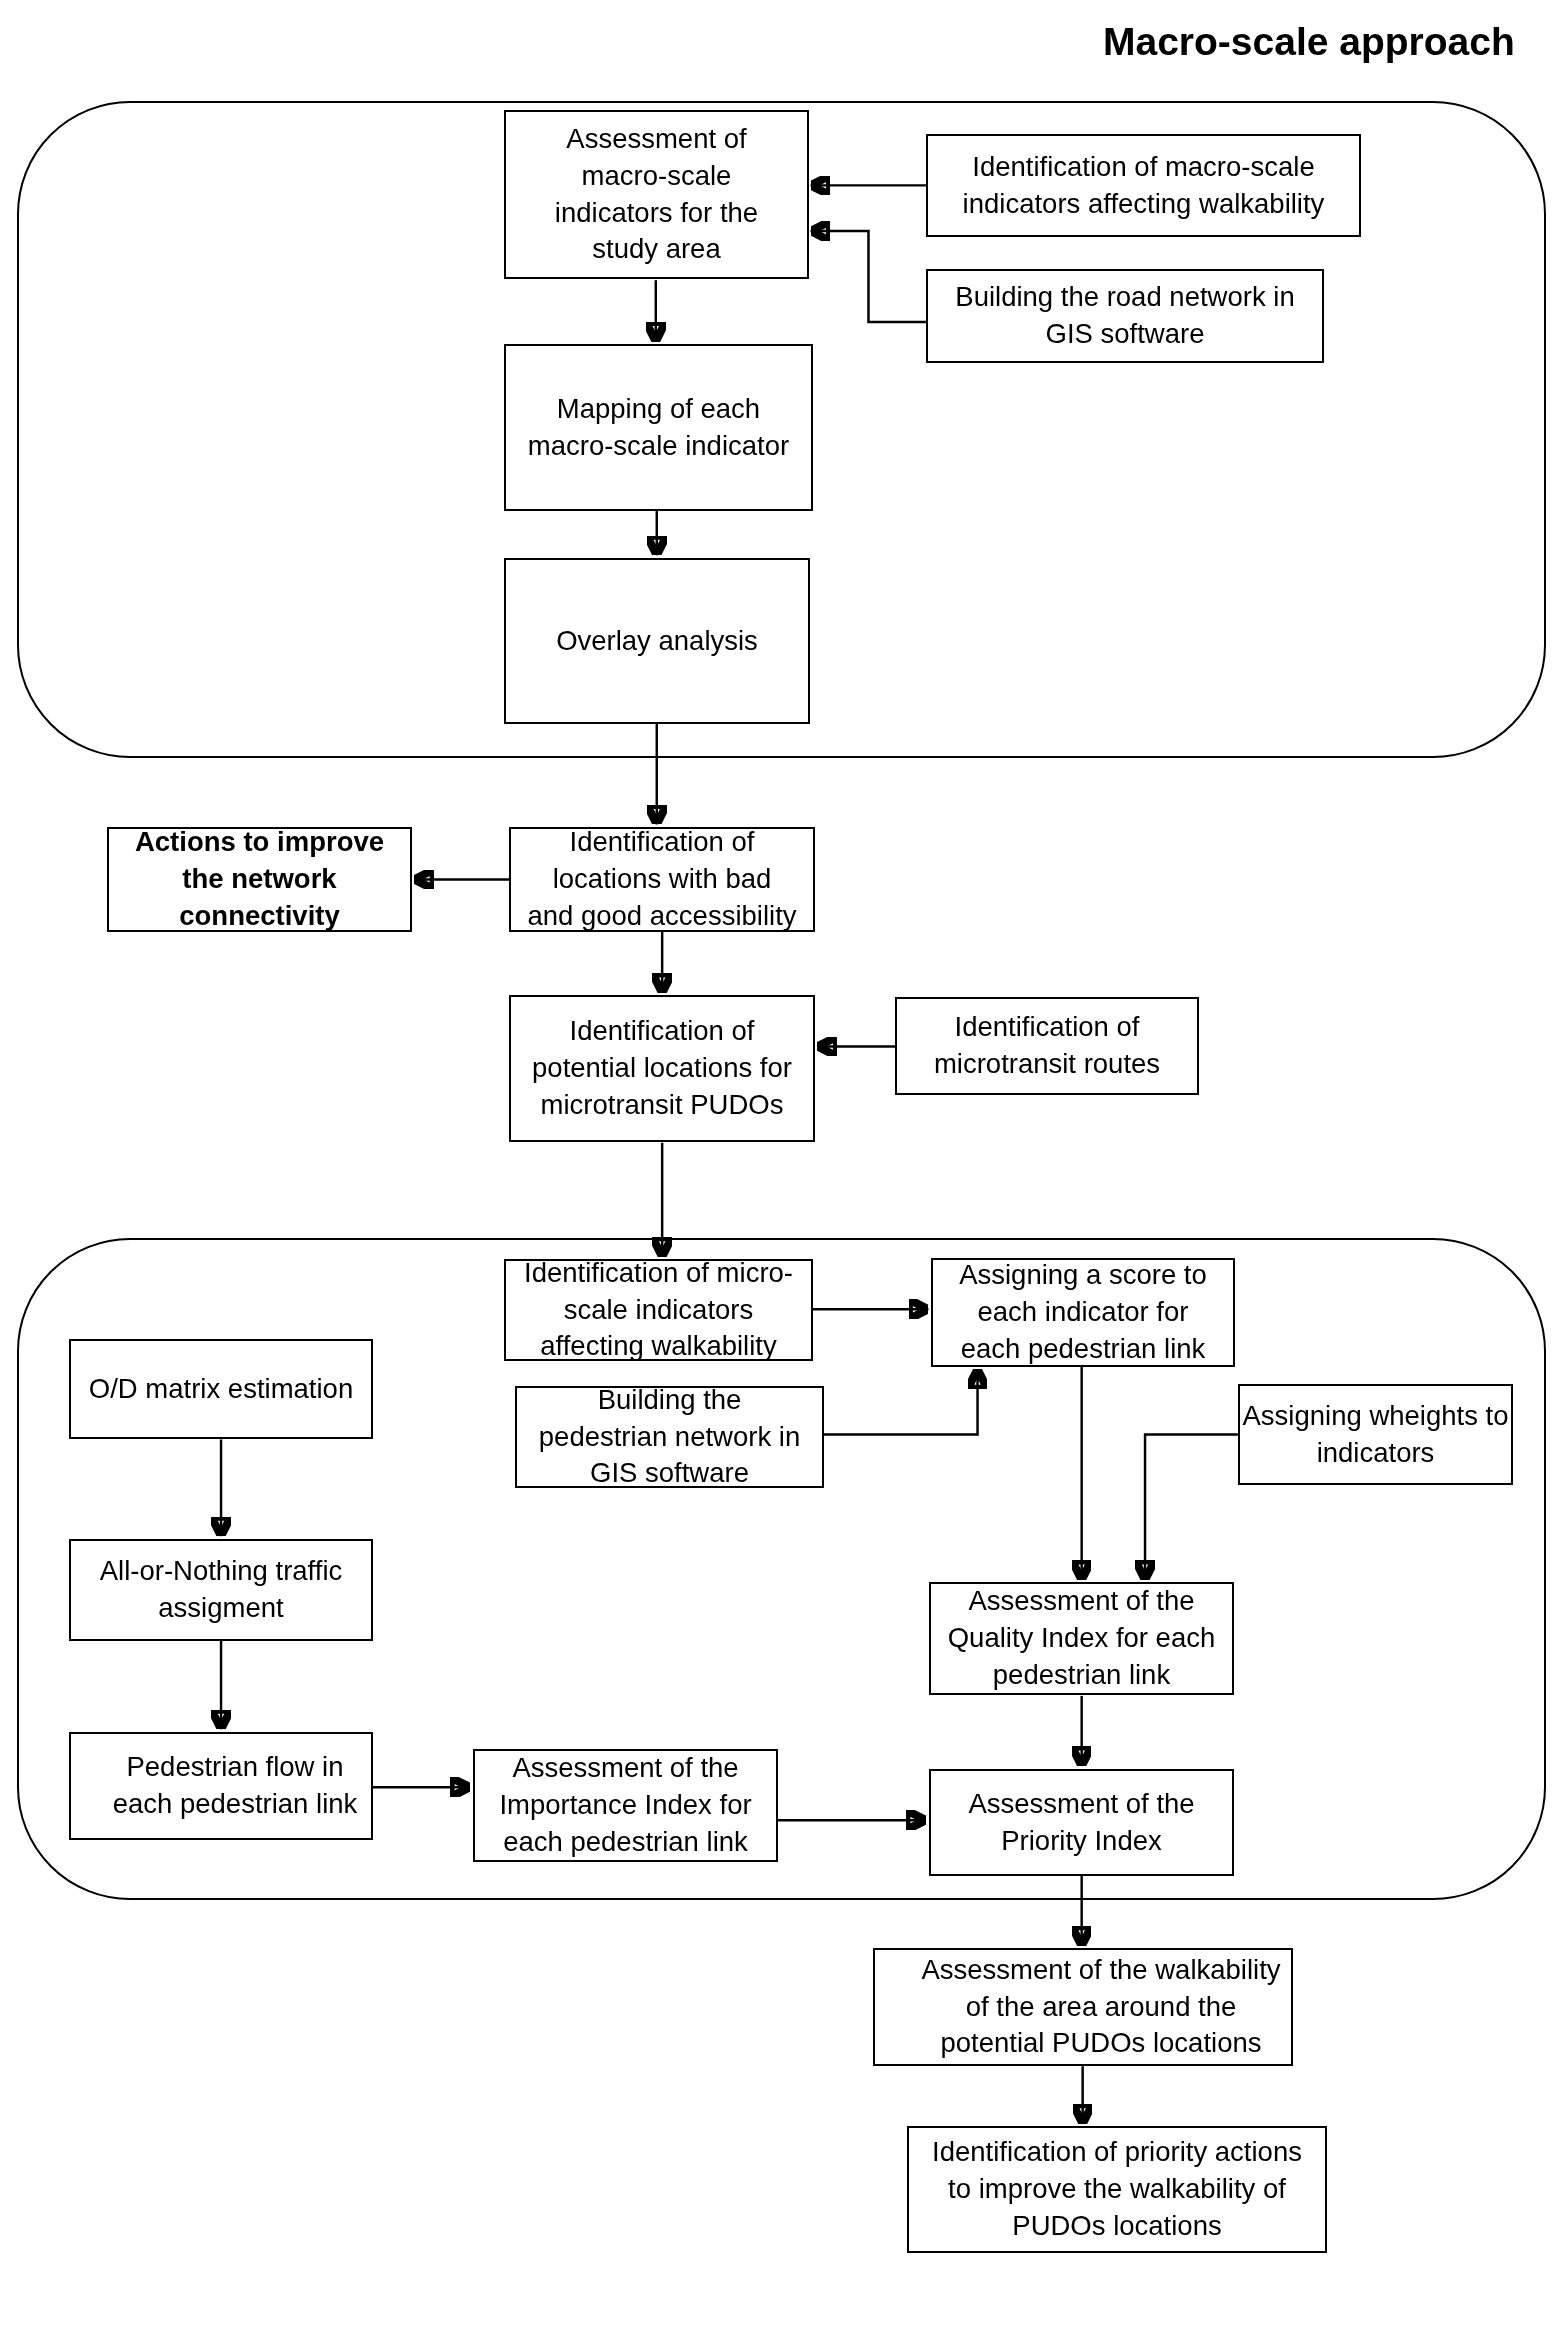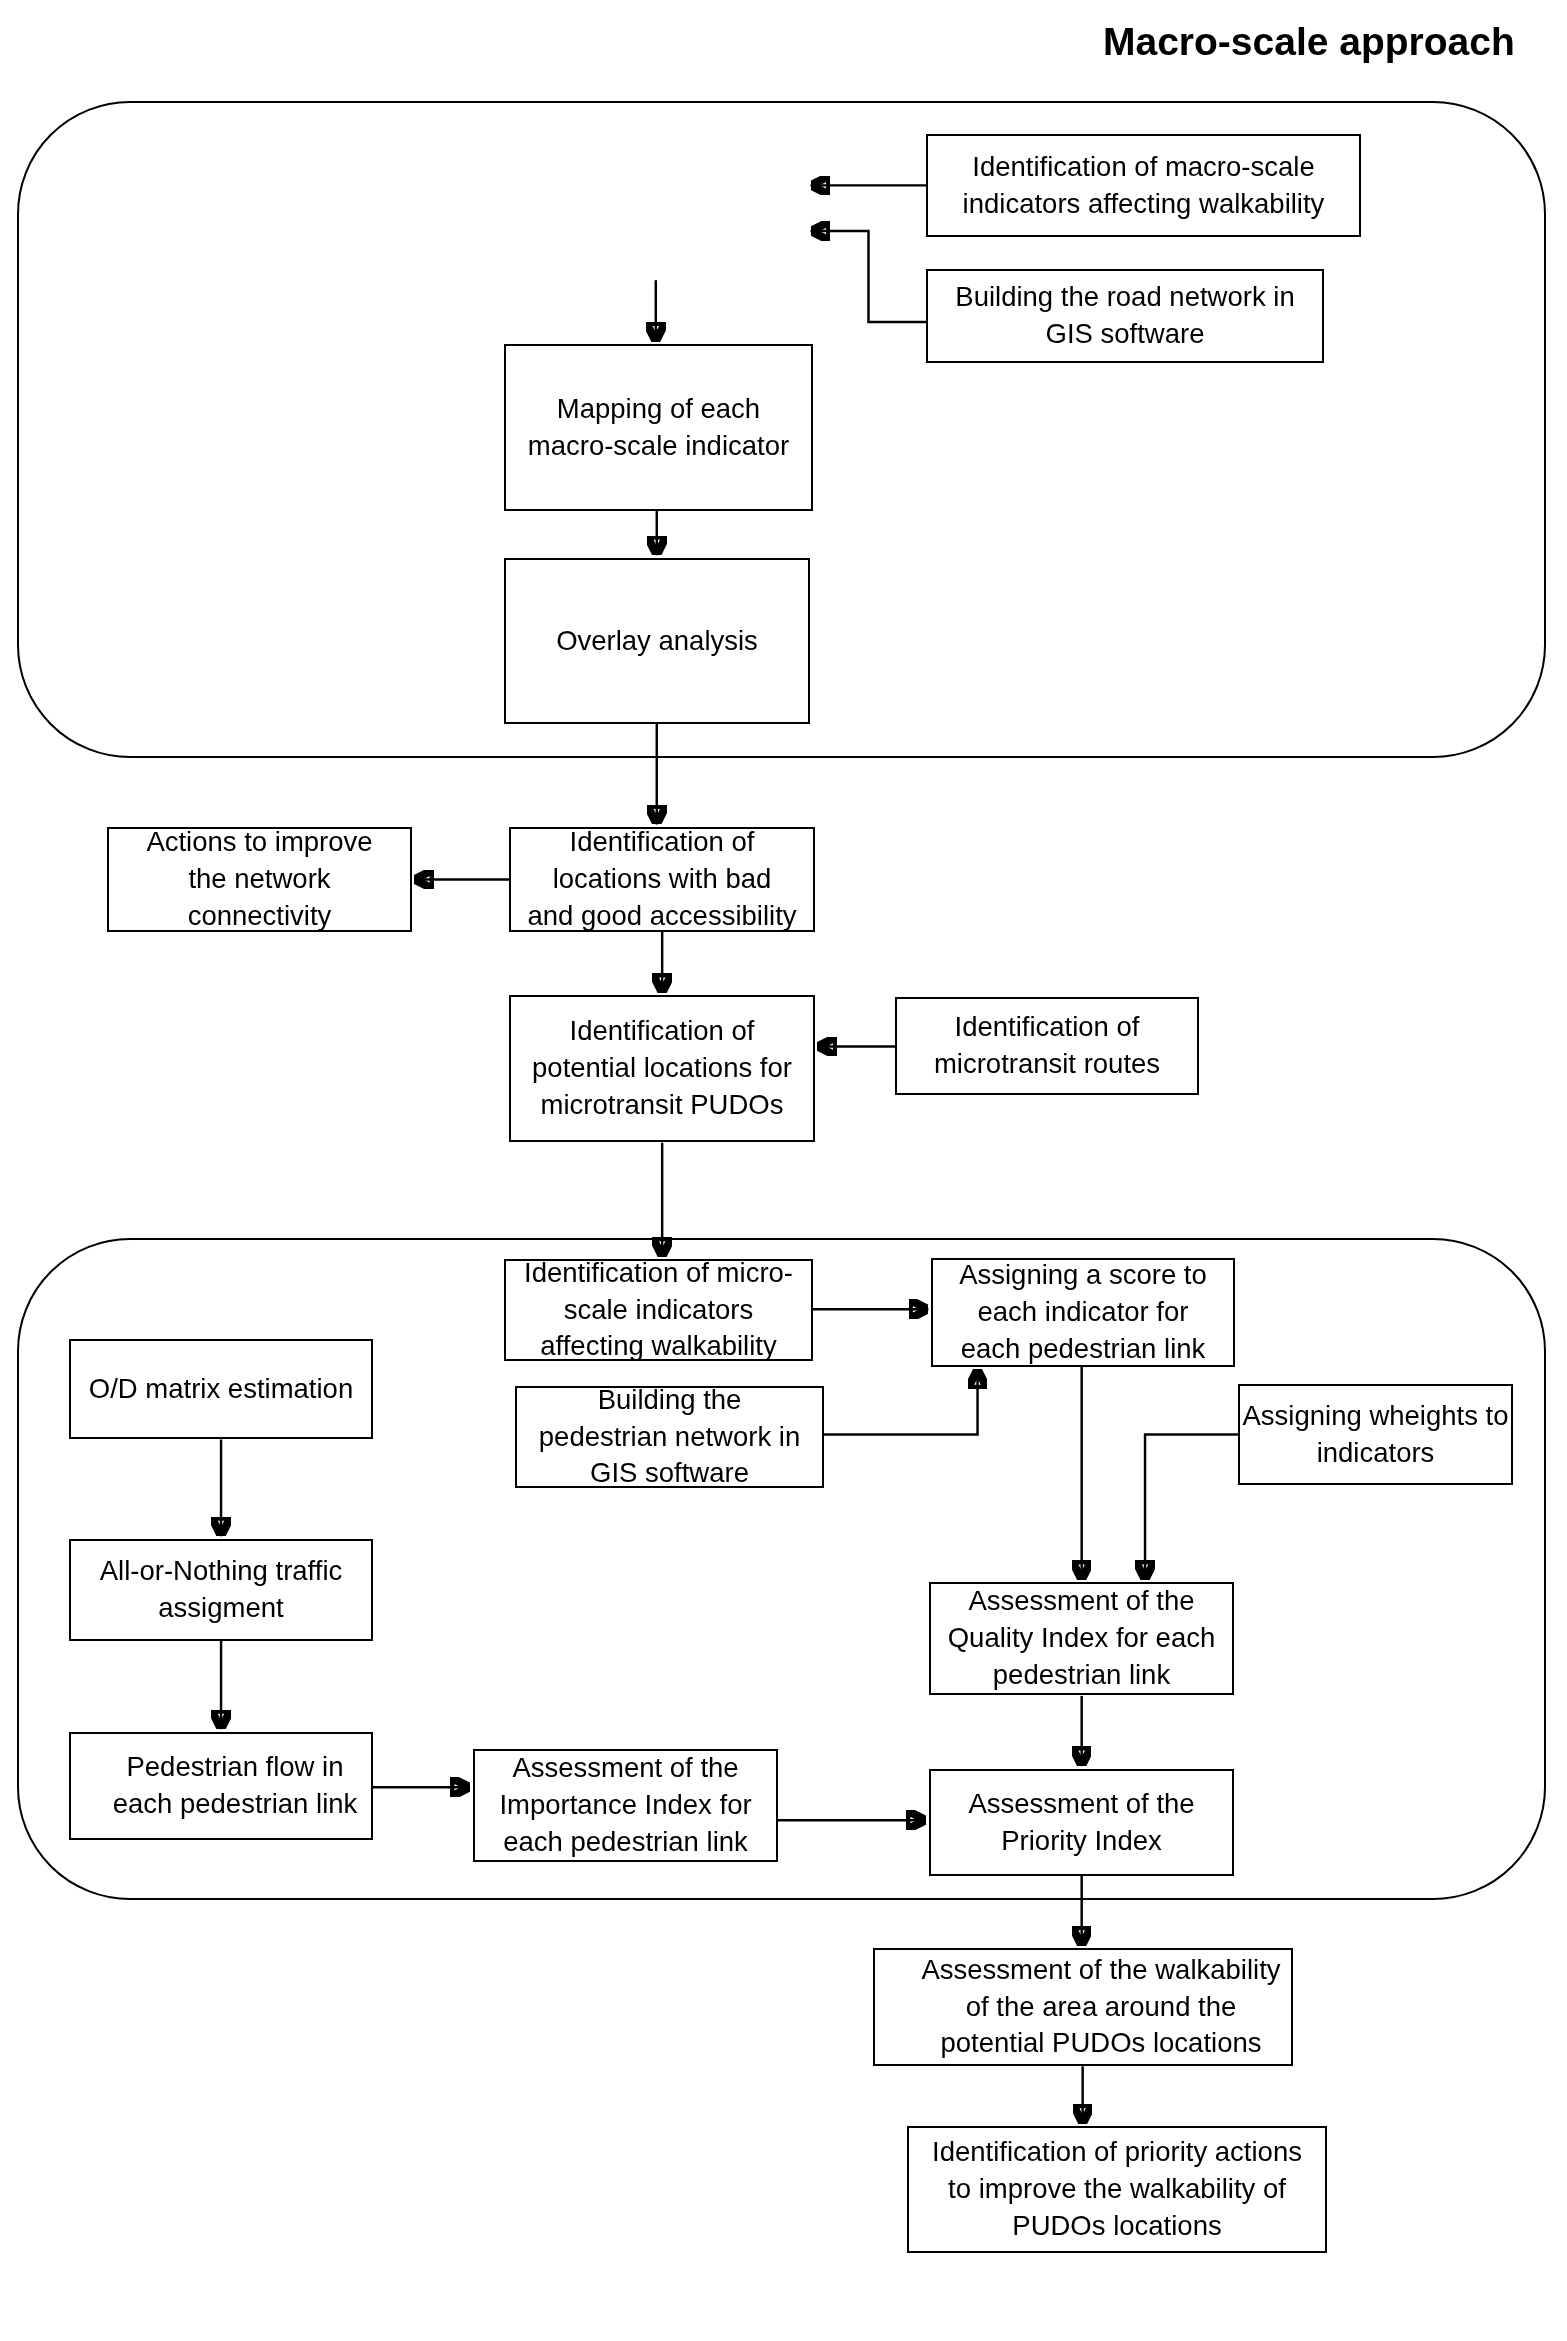--- a/index.html
+++ b/index.html
@@ -85,33 +85,37 @@
     <path d="M2520,2920 H2331 V3216" marker-end="url(#arrow)"></path>
     <path d="M2202,3452 V3595" marker-end="url(#arrow)"></path>
     <path d="M450,2930 V3127" marker-end="url(#arrow)"></path>
     <path d="M450,3339 V3520" marker-end="url(#arrow)"></path>
     <path d="M759,3638 H957" marker-end="url(#arrow)"></path>
     <path d="M1582,3705 H1885" marker-end="url(#arrow)"></path>
     <path d="M2202,3818 V3961" marker-end="url(#arrow)"></path>
     <path d="M2204,4206 V4323" marker-end="url(#arrow)"></path>
   </svg>
 
+  <div class="node" style="left:504px; top:110px; width:305px; height:169px;">Assessment of
+macro-scale
+indicators for the
+study area</div>
 
   <div class="node" style="left:926px; top:134px; width:435px; height:103px;">Identification of macro-scale
 indicators affecting walkability</div>
 
   <div class="node" style="left:926px; top:269px; width:398px; height:94px;">Building the road network in
 GIS software</div>
 
   <div class="node" style="left:504px; top:344px; width:309px; height:167px;">Mapping of each
 macro-scale indicator</div>
 
   <div class="node" style="left:504px; top:558px; width:306px; height:166px;">Overlay analysis</div>
 
-  <div class="node" style="left:107px; top:827px; width:305px; height:105px;">Actions to improve
+  <div class="node" style="left:107px; top:827px; width:305px; height:105px;font-weight:bold;">Actions to improve
 the network
 connectivity</div>
 
   <div class="node" style="left:509px; top:827px; width:306px; height:105px;">Identification of
 locations with bad
 and good accessibility</div>
 
   <div class="node" style="left:509px; top:995px; width:306px; height:147px;">Identification of
 potential locations for
 microtransit PUDOs</div>

